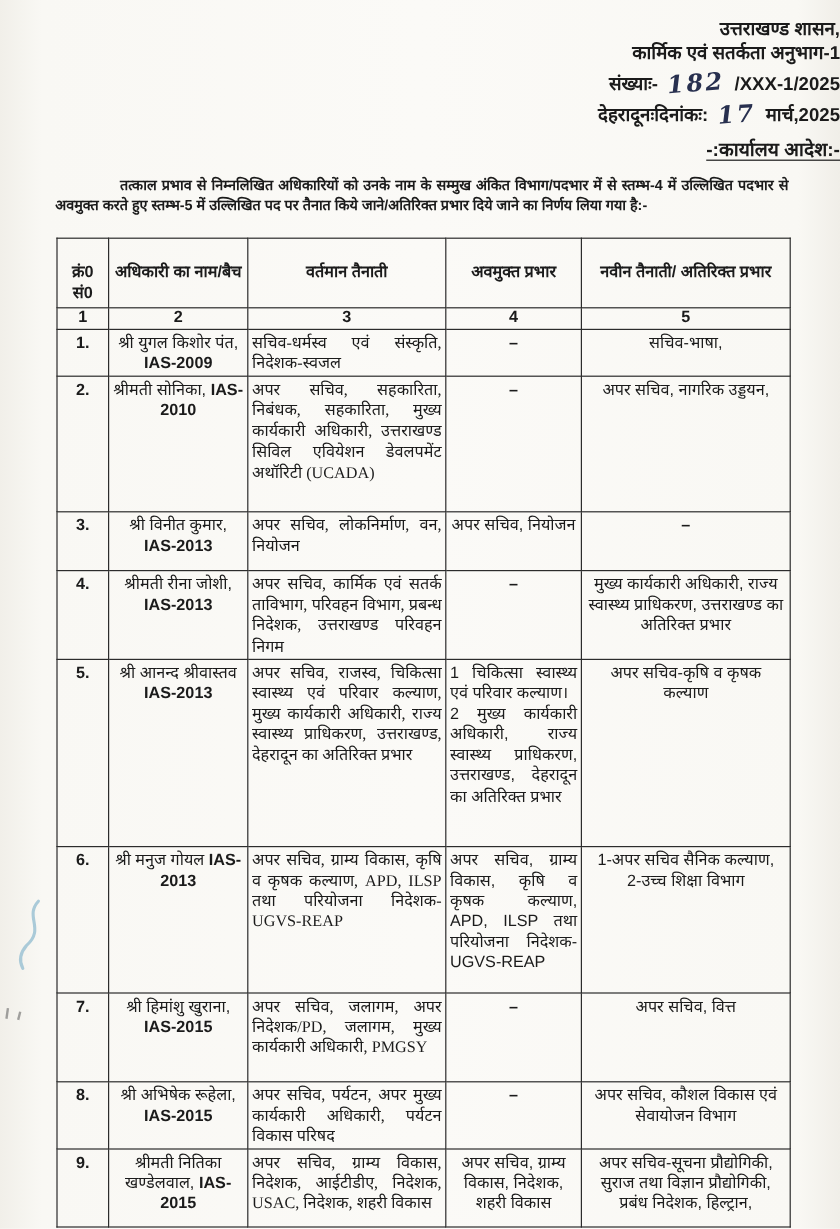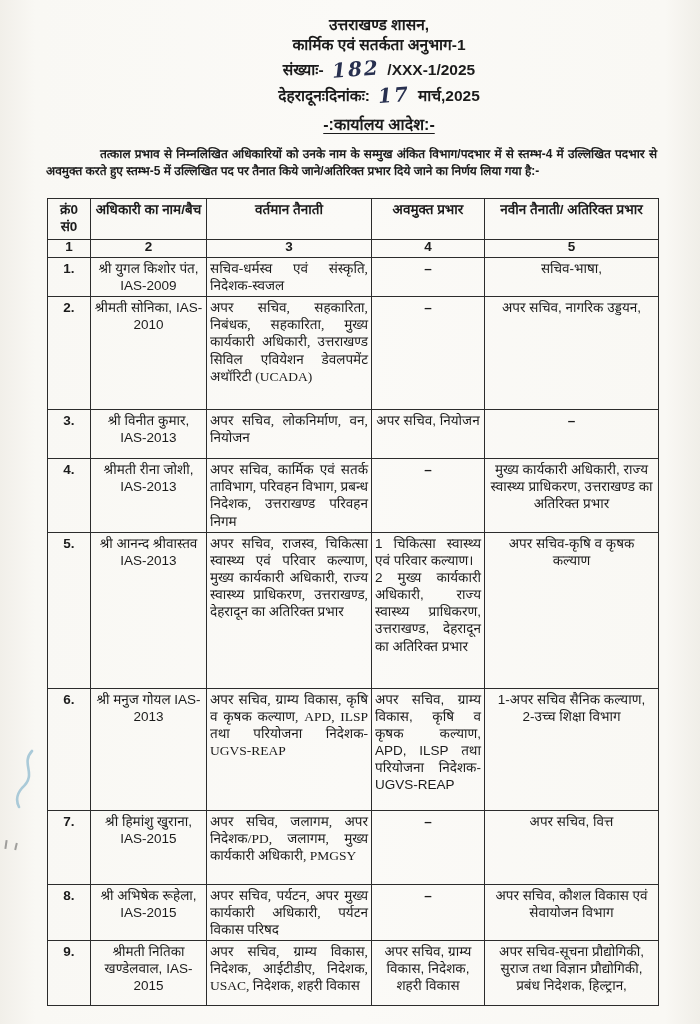--- a/index.html
+++ b/index.html
@@ -4,21 +4,21 @@
 <style>
   html,body{margin:0;padding:0;}
   body{
     width:700px;height:1024px;overflow:hidden;position:relative;
     background:linear-gradient(90deg,#f1efe9 0%,#f9f8f4 5%,#fbfaf7 50%,#f9f8f4 95%,#f0eee8 100%);
     font-family:"Liberation Sans","DejaVu Sans",sans-serif;
     color:#1b1b1b;
     -webkit-font-smoothing:antialiased;
   }
   .header{
-    text-align:center;
+    text-align:right;
     padding-top:15px;
     margin-left:58px;
     font-size:15.5px;
     font-weight:bold;
     line-height:1.3;
   }
   .hw{
     font-family:"DejaVu Serif","Liberation Serif",serif;
     font-style:italic;
     font-weight:600;
@@ -53,28 +53,28 @@
     table-layout:fixed;
     font-size:13.5px;
     line-height:1.27;
   }
   table.order td{
     border:1.5px solid #2c2c2c;
     vertical-align:top;
     padding:2px 3px;
     overflow:hidden;
   }
-  tr.head td{height:36px;text-align:center;font-weight:bold;padding-top:2px;}
+  tr.head td{height:36px;text-align:center;font-weight:bold;padding-top:19px;}
   tr.nums td{height:12px;text-align:center;font-weight:bold;padding:0 0 2px;line-height:1.1;}
   tr.r1 td{height:30px;}  tr.r2 td{height:108px;} tr.r3 td{height:44px;}
   tr.r4 td{height:64px;}  tr.r5 td{height:151px;} tr.r6 td{height:117px;}
   tr.r7 td{height:69px;}  tr.r8 td{height:49px;}  tr.r9 td{height:60px;}
   td.c1{text-align:center;font-weight:bold;}
   td.c2{text-align:center;}
-  td.c2 .batch{font-weight:normal;text-align:center;}
+  td.c2 .batch{font-weight:bold;text-align:center;}
   td.c3{text-align:justify;padding:2px 5px;font-family:Liberation Serif, serif;}
   td.dash{text-align:center;font-weight:bold;}
   td.ctr{text-align:center;}
   td.jlist{text-align:justify;white-space:pre-line;padding:2px 4px;}
   td.llist{text-align:center;white-space:pre-line;padding:2px 6px;}
   td.c5{padding:2px 6px;margin-top:28px;}
   .pen-squiggle{position:absolute;left:8px;top:748px;pointer-events:none;}
   .pen-tick{position:absolute;background:#5a5a5a;opacity:.55;pointer-events:none;}
   .tick1{left:5px;top:840px;width:2px;height:9px;transform:rotate(8deg);}
   .tick2{left:15px;top:843px;width:2px;height:7px;transform:rotate(14deg);}

